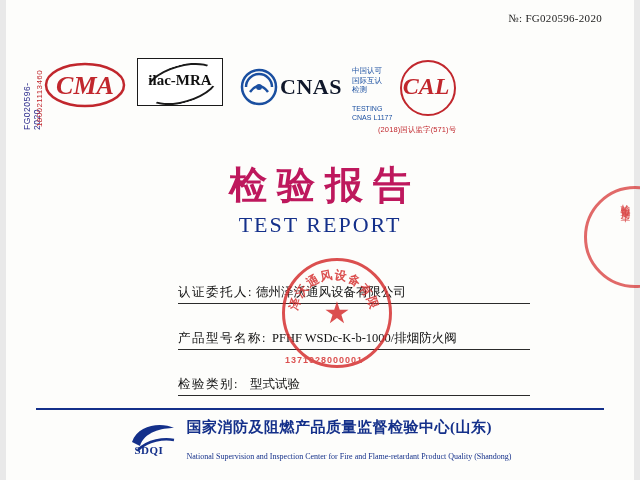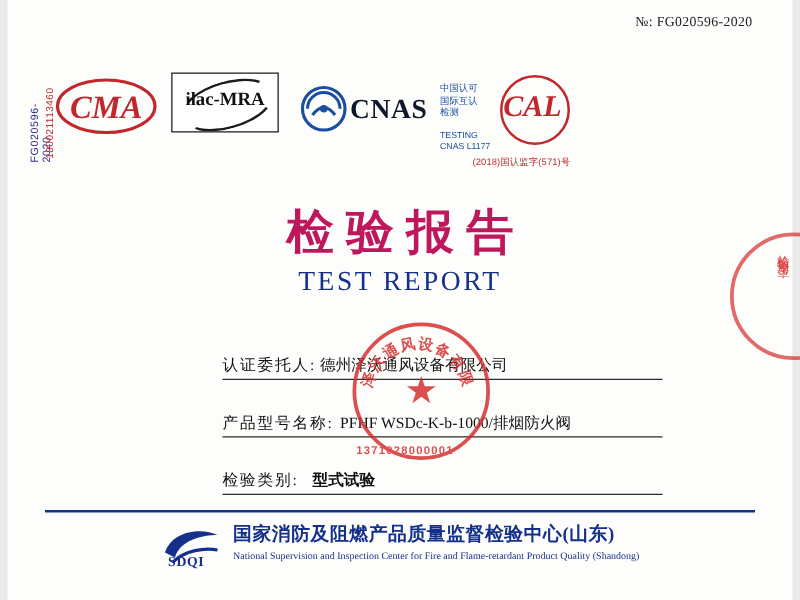--- a/index.html
+++ b/index.html
@@ -361,21 +361,21 @@
     font-weight: bold;
     font-size: 15px;
     color: #14308a;
     letter-spacing: 0.5px;
     white-space: nowrap;
   }
   .footer-en {
     font-family: "Liberation Serif", serif;
     font-size: 8px;
     color: #14308a;
-    margin-top: 3px;
+    margin-top: 15px;
     white-space: nowrap;
   }
 </style>
 </head>
 <body>
 
 <div class="page">
 
   <div class="edge left"></div>
   <div class="edge right"></div>
@@ -435,21 +435,21 @@
     </div>
 
     <div class="field">
       <span class="field-label">产品型号名称:</span>
       <span class="field-value" style="left:94px;">PFHF WSDc-K-b-1000/排烟防火阀</span>
       <span class="field-line"></span>
     </div>
 
     <div class="field">
       <span class="field-label">检验类别:</span>
-      <span class="field-value" style="left:72px;font-weight:bold;">型式试验</span>
+      <span class="field-value" style="left:72px;">型式试验</span>
       <span class="field-line"></span>
     </div>
   </div>
 
   <div class="seal">
     <svg width="98" height="98" viewBox="0 0 98 98" style="position:absolute;left:0;top:0;">
       <defs>
         <path id="sealArc" d="M 12 55 A 37 37 0 0 1 86 55" fill="none"></path>
       </defs>
       <text font-family="Liberation Serif, serif" font-size="12" font-weight="bold" fill="#d42a2a" letter-spacing="1.2">

